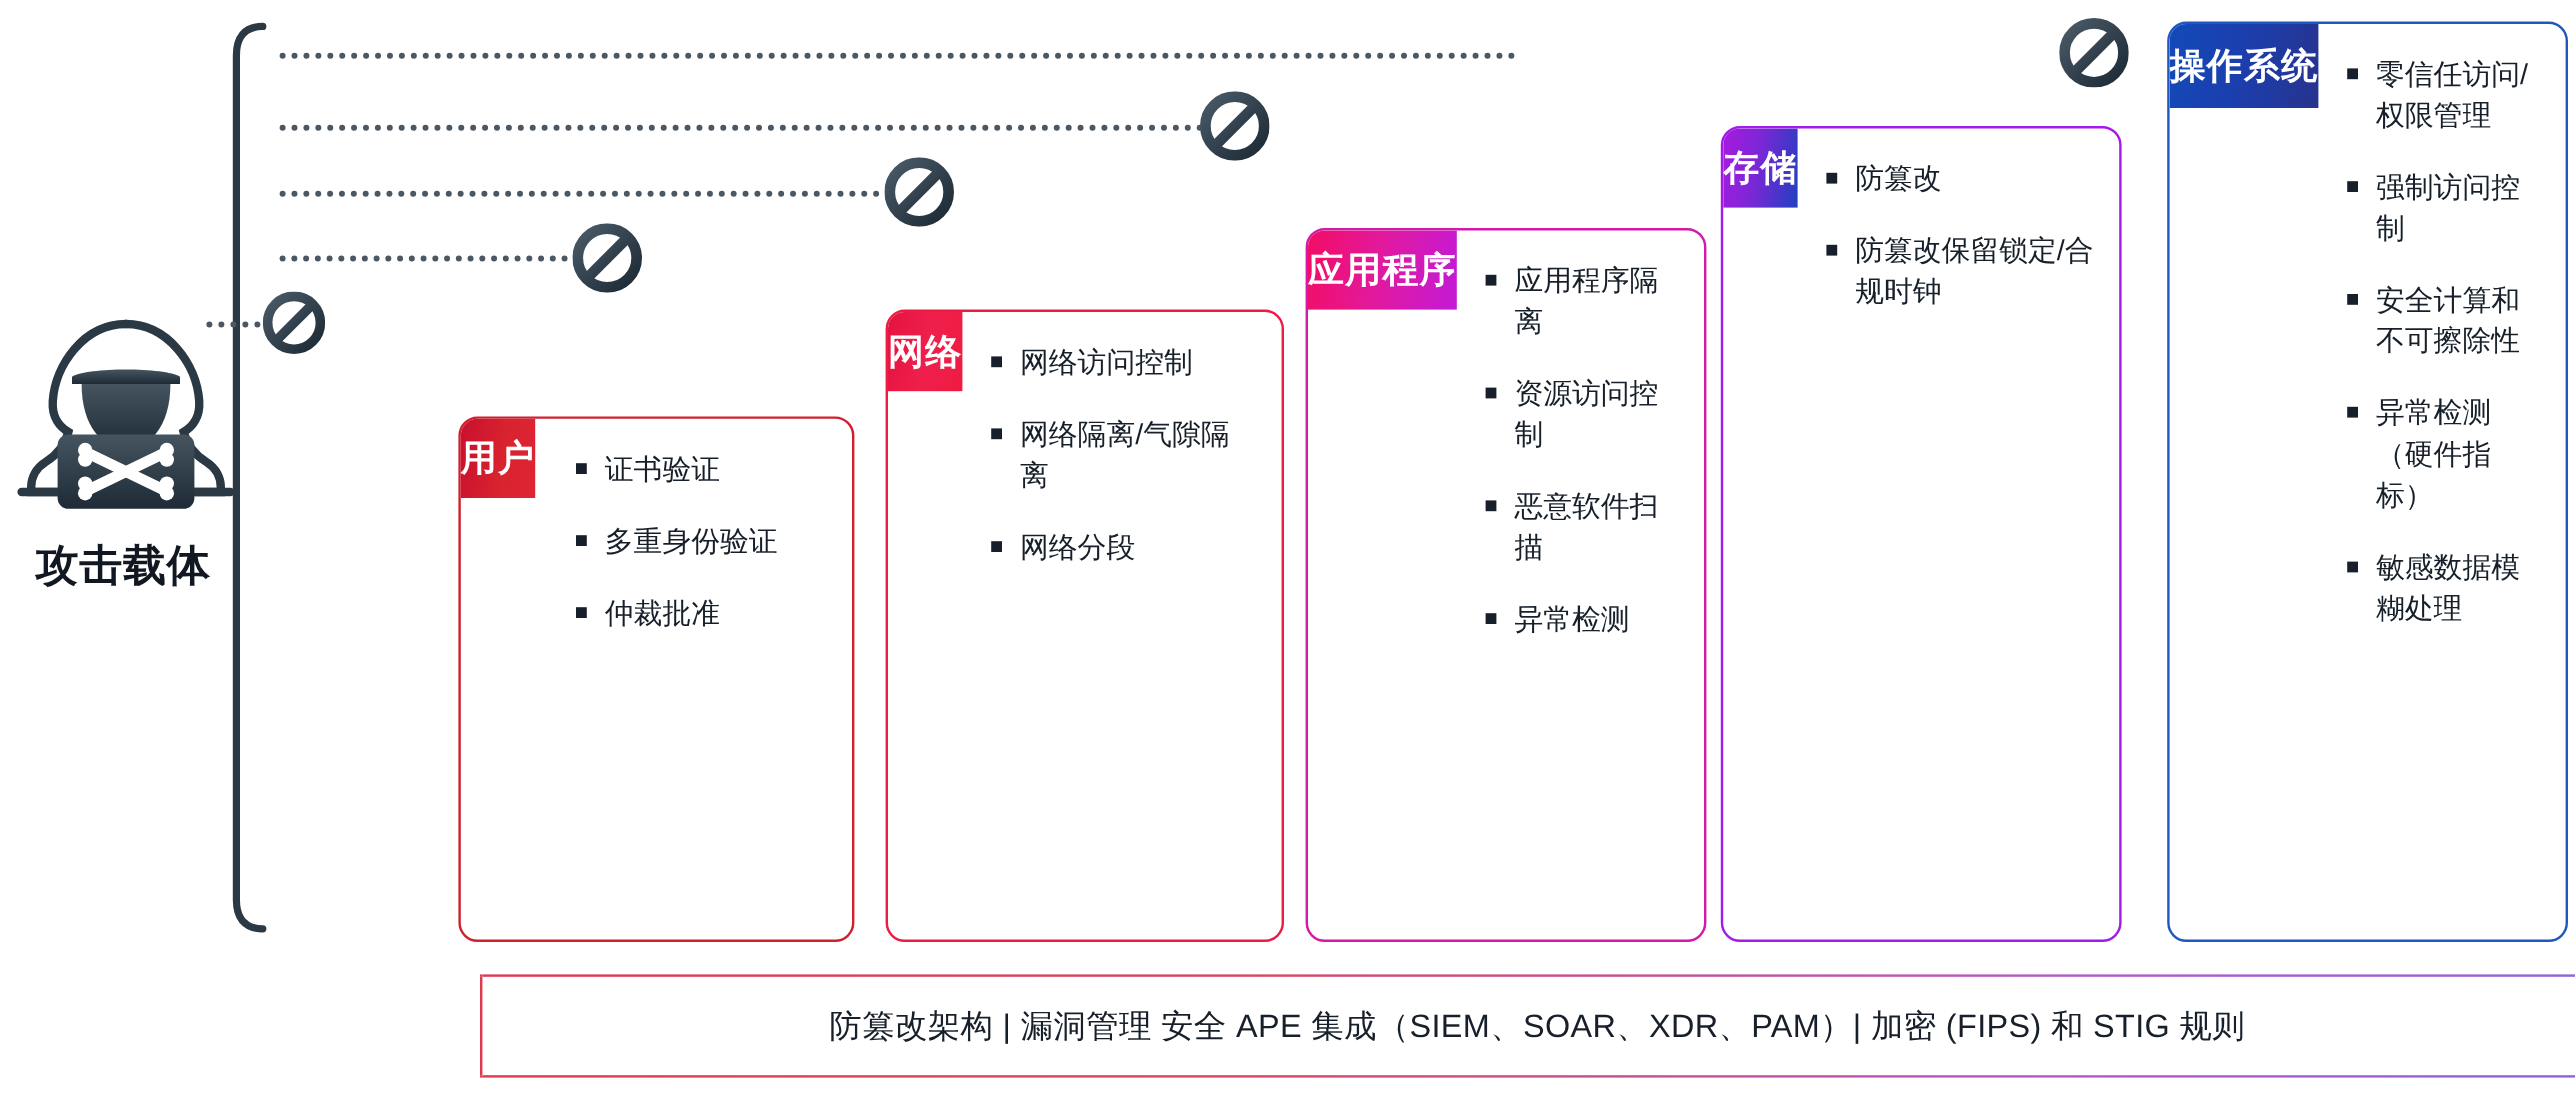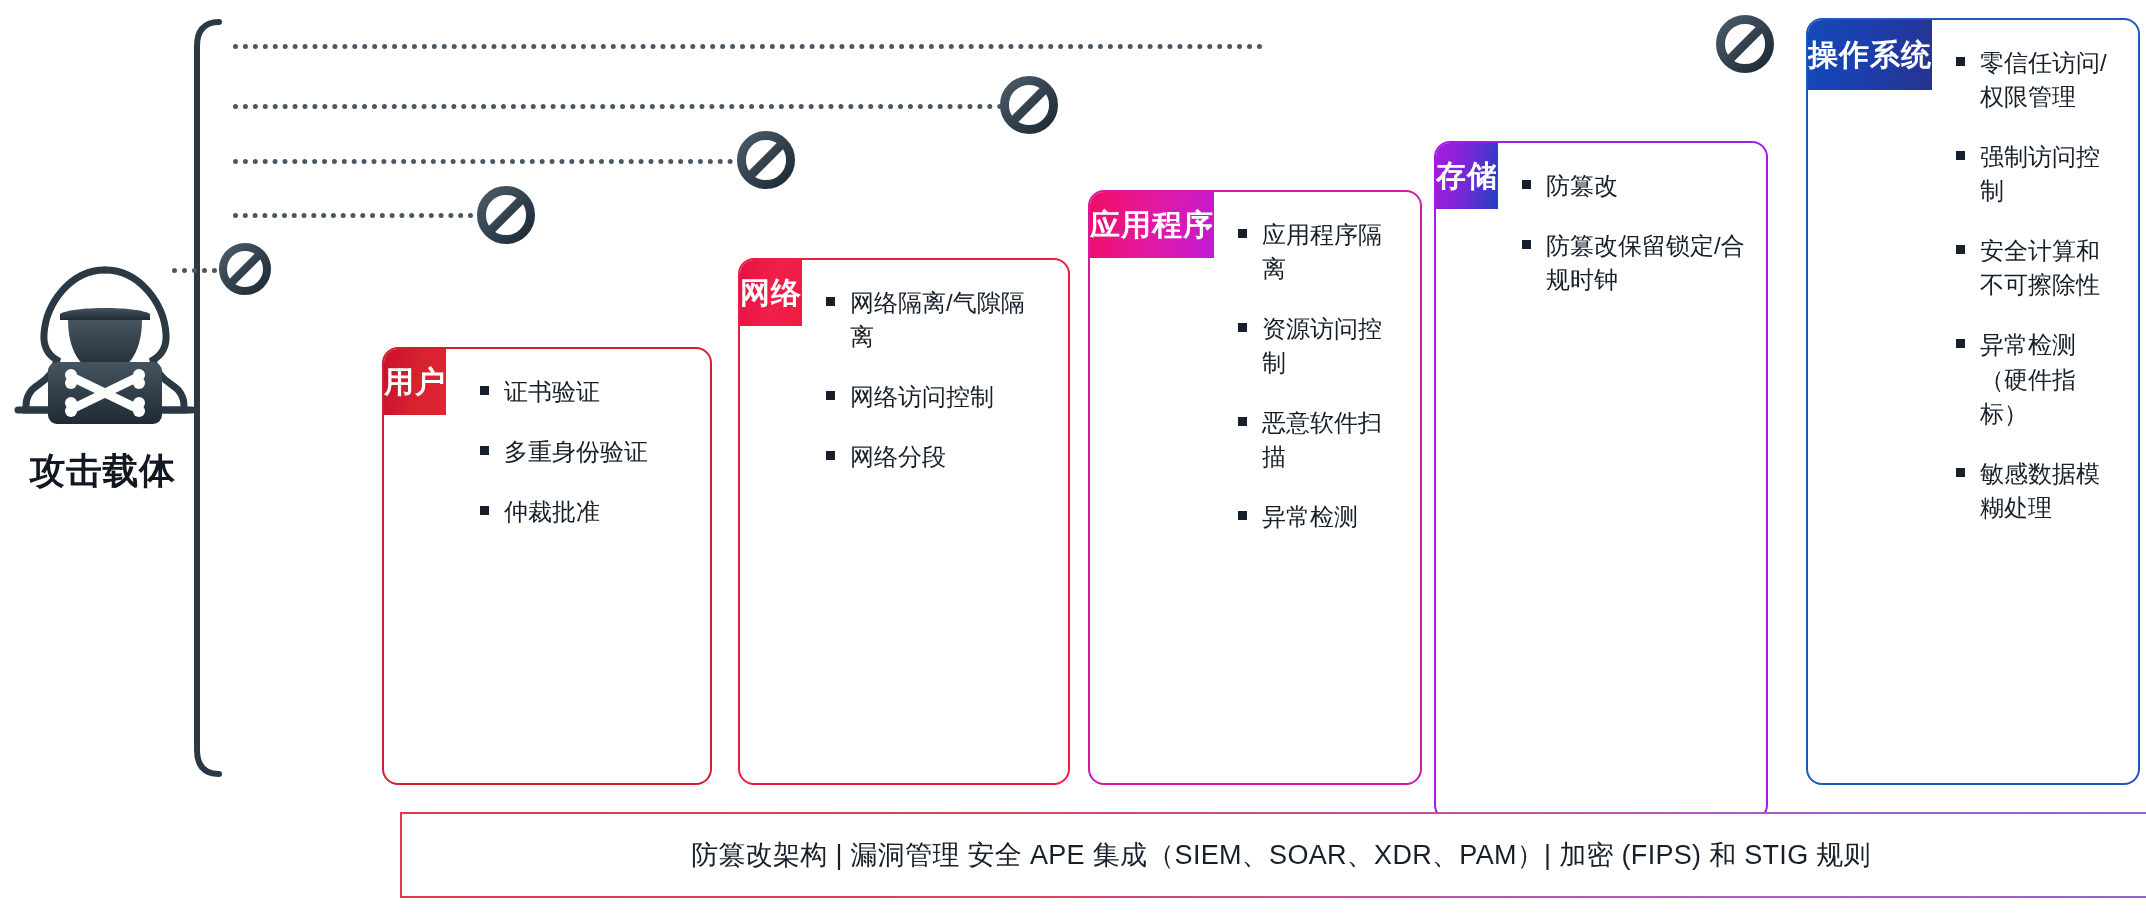--- a/index.html
+++ b/index.html
@@ -78,21 +78,21 @@
   #card-user      {border-color:#d0202e;}
   #card-user  .card-head{background:linear-gradient(100deg,#c8102e 0%,#d8232f 55%,#e02434 100%);}
 
   #card-network   {border-color:#ed1c45;}
   #card-network .card-head{background:linear-gradient(100deg,#e4123f 0%,#ef1f4c 50%,#f01b42 100%);}
 
   #card-app       {border-image:linear-gradient(180deg,#e8148c 0%,#c21ad6 60%,#9b1fe0 100%) 1;
                    border:2.5px solid #d219a8;}
   #card-app   .card-head{background:linear-gradient(100deg,#f20d63 0%,#e2199f 48%,#c21ad6 100%);}
 
-  #card-storage   {border-color:#a41ae8;margin-top:36px;}
+  #card-storage   {border-color:#a41ae8;}
   #card-storage .card-head{background:linear-gradient(100deg,#a81ae0 0%,#7b27d6 45%,#2140c0 100%);}
 
   #card-os        {border-color:#1f57bf;}
   #card-os   .card-head{background:linear-gradient(100deg,#1449b8 0%,#1b3fae 45%,#27338f 100%);}
 
   
   .foundation{
     position:absolute;
     left:400px;top:812px;width:1762px;height:86px;
     box-sizing:border-box;
@@ -210,22 +210,22 @@
         <li>多重身份验证</li>
         <li>仲裁批准</li>
       </ul>
     </div>
   </div>
 
   <div class="card" id="card-network" style="left:738px;top:258px;width:332px;height:527px;">
     <div class="card-head" style="height:66px;">网络</div>
     <div class="card-body">
       <ul>
+        <li>网络访问控制</li>
         <li>网络隔离/气隙隔离</li>
-        <li>网络访问控制</li>
         <li>网络分段</li>
       </ul>
     </div>
   </div>
 
   <div class="card" id="card-app" style="left:1088px;top:190px;width:334px;height:595px;">
     <div class="card-head" style="height:66px;">应用程序</div>
     <div class="card-body">
       <ul>
         <li>应用程序隔离</li>

